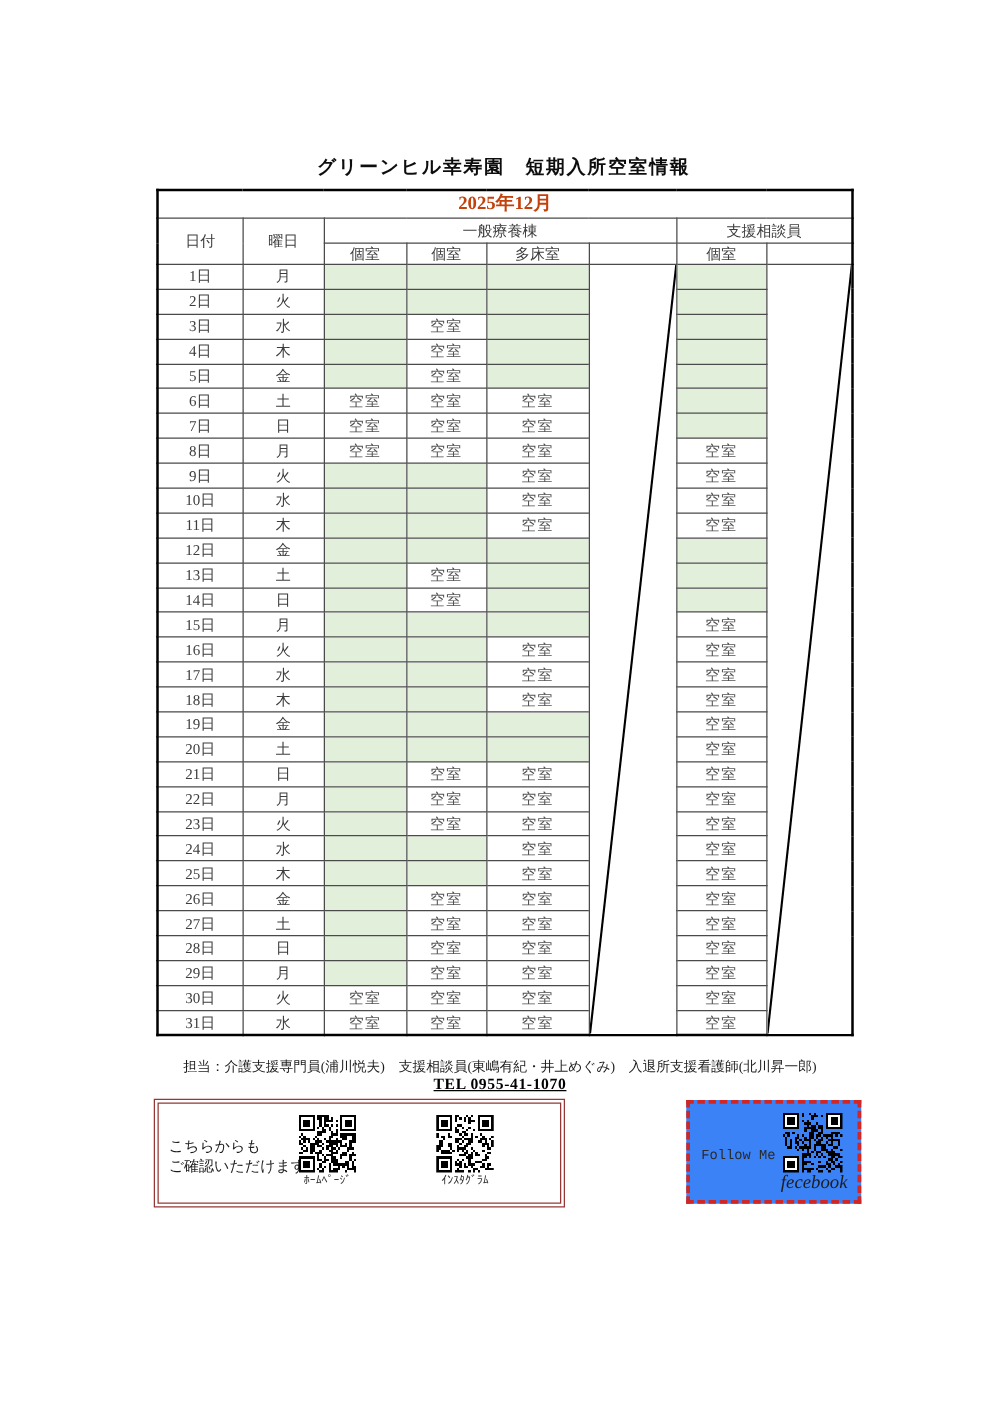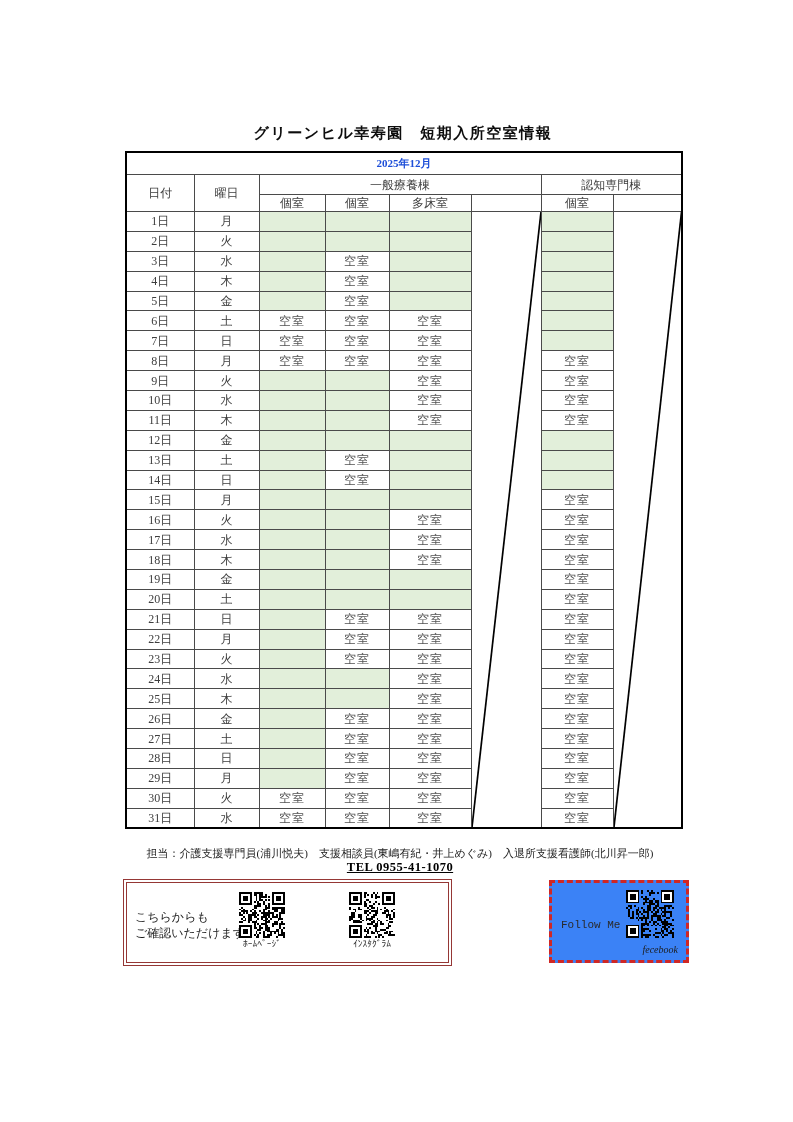--- a/index.html
+++ b/index.html
@@ -6,21 +6,21 @@
   .page{position:relative;width:793px;height:1120px;background:#fff;overflow:hidden;
         font-family:"Liberation Serif","DejaVu Serif",serif;color:#222;}
 
   .title{position:absolute;left:125px;top:124px;width:556px;text-align:center;
          font-size:15px;font-weight:bold;letter-spacing:1.5px;color:#0d0d0d;}
 
   table.sched{position:absolute;left:125px;top:151px;width:556px;border-collapse:collapse;
               table-layout:fixed;border:2px solid #000;}
   .sched td{border:1px solid #4a4a4a;text-align:center;vertical-align:middle;
             font-size:12px;color:#3d3d3d;padding:0;overflow:hidden;line-height:1;}
-  .sched tr.month-row td{height:21px;font-weight:bold;font-size:11px;color:#1d4ed8;}
+  .sched tr.month-row td{height:21px;font-weight:bold;font-size:15px;color:#c2410c;}
   .sched tr.grp-row td{height:19px;}
   .sched tr.sub-row td{height:16px;}
   .sched tbody tr{height:19.9px;}
   .sched td.g{background:var(--green,#e2efda);}
   .sched td.v{color:#525252;letter-spacing:1px;}
   .sched td.diag{position:relative;background:#fff;}
   .sched td.diag svg{position:absolute;left:0;top:0;width:100%;height:100%;display:block;}
   .red{color:var(--hred,#c4554e);}
 
   .notice-line{position:absolute;left:40px;width:720px;text-align:center;font-size:11px;color:#1c1c1c;}
@@ -36,21 +36,21 @@
   .qr-unit .qr{width:46px;height:46px;}
   .qr-unit .qr-label{font-size:9.5px;color:#333;margin-top:1px;white-space:nowrap;}
   .qr-unit.u1{left:112px;}
   .qr-unit.u2{left:222px;}
 
   .follow-box{position:absolute;left:549px;top:880px;width:140px;height:83px;box-sizing:border-box;
               border:3px dashed var(--bred,#d02724);background:#3b82f6;}
   .follow-label{position:absolute;left:9px;top:36px;font-family:"Liberation Mono","DejaVu Sans Mono",monospace;
                 font-size:11px;color:#2a2a2a;white-space:nowrap;}
   .follow-qr{position:absolute;right:12px;top:7px;width:48px;height:48px;}
-  .brand-label{position:absolute;right:8px;bottom:5px;font-style:italic;font-size:10px;color:#1c1c1c;}
+  .brand-label{position:absolute;right:8px;bottom:5px;font-style:italic;font-size:15px;color:#1c1c1c;}
 </style>
 </head>
 <body>
 
 <div class="page" style="--green: #e2efda; --hred: #c4554e; --dred: #953735; --bred: #d02724;">
 
   <div class="title">グリーンヒル幸寿園　短期入所空室情報</div>
 
   <table class="sched">
     <colgroup>
@@ -64,21 +64,21 @@
         <col style="width:69px">
     </colgroup>
     <thead>
       <tr class="month-row">
         <td colspan="8">2025年12月</td>
       </tr>
       <tr class="grp-row">
         <td rowspan="2">日付</td>
         <td rowspan="2">曜日</td>
         <td colspan="4">一般療養棟</td>
-        <td colspan="2">認知専門棟</td>
+        <td colspan="2">支援相談員</td>
       </tr>
       <tr class="sub-row">
         <td>個室</td>
         <td>個室</td>
         <td>多床室</td>
         <td></td>
         <td>個室</td>
         <td></td>
       </tr>
     </thead>

